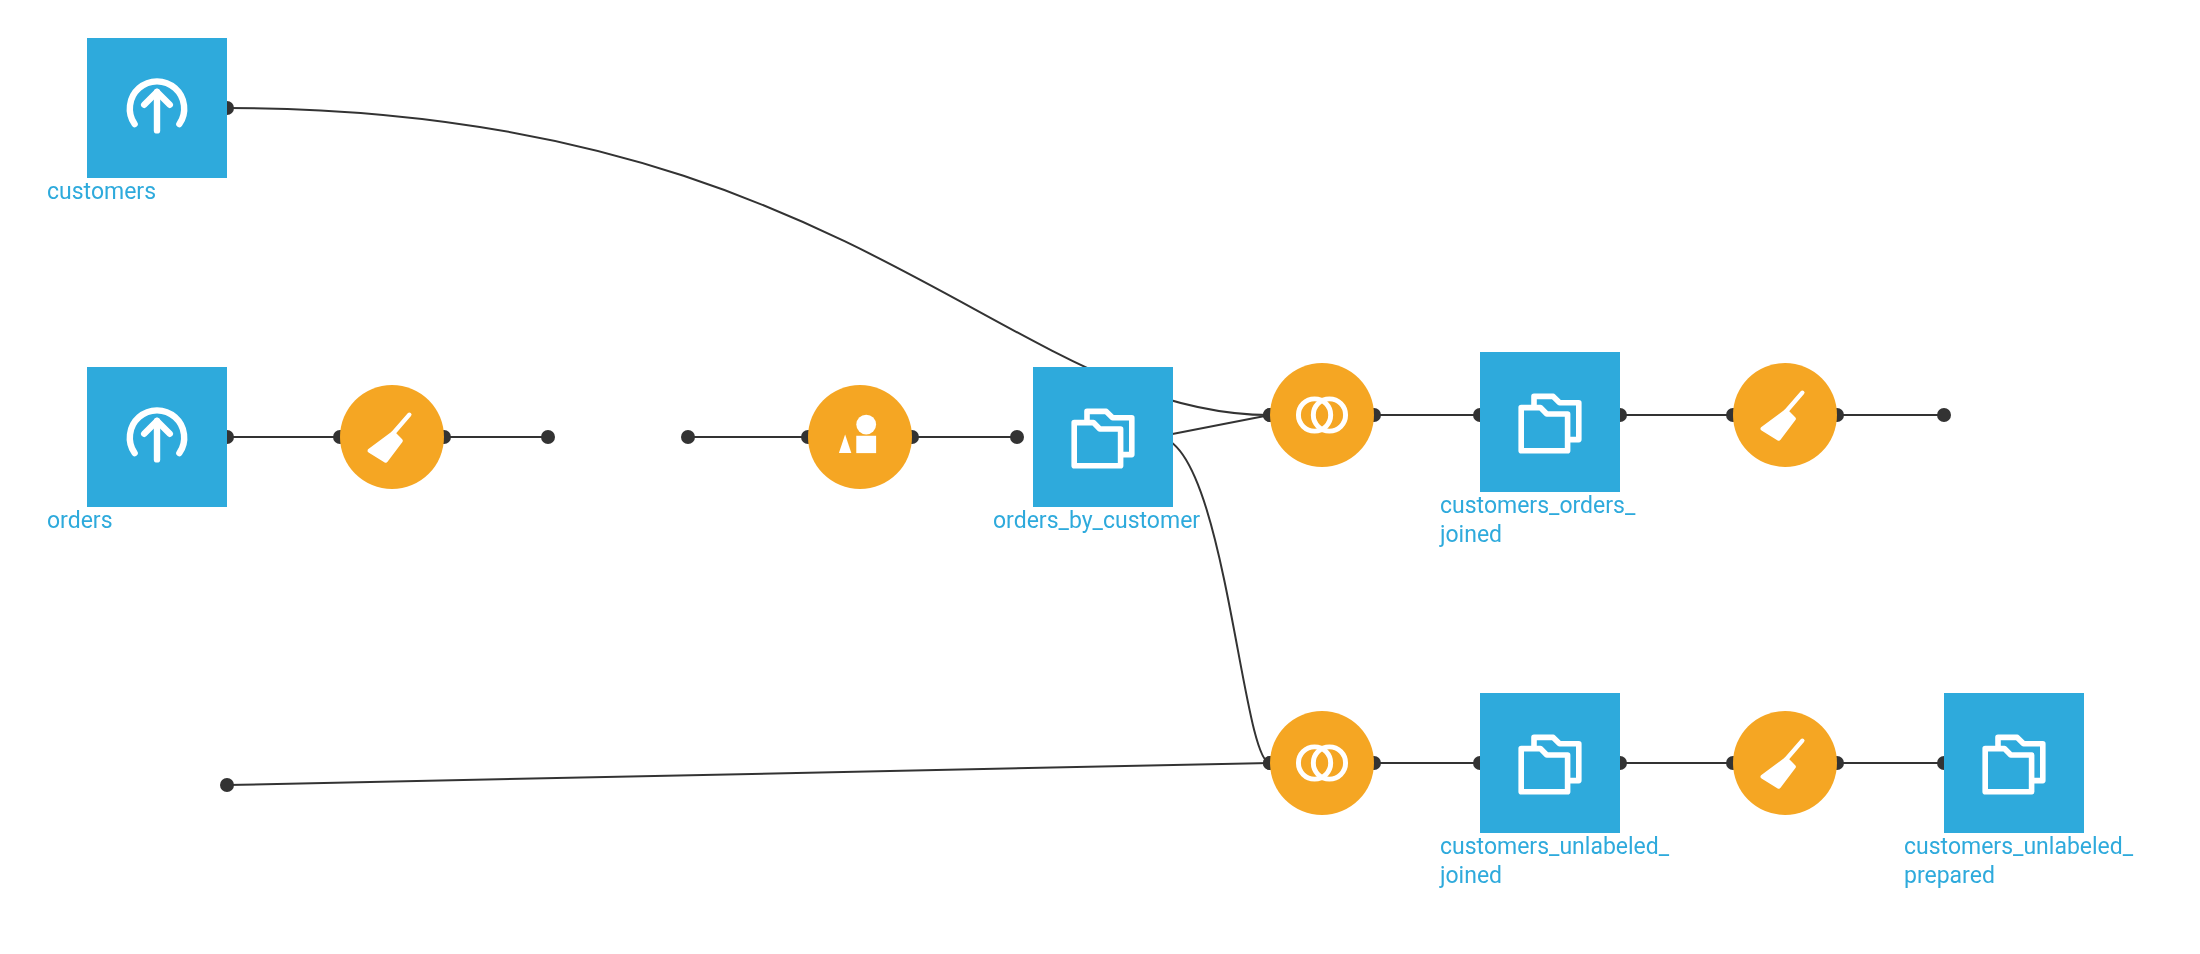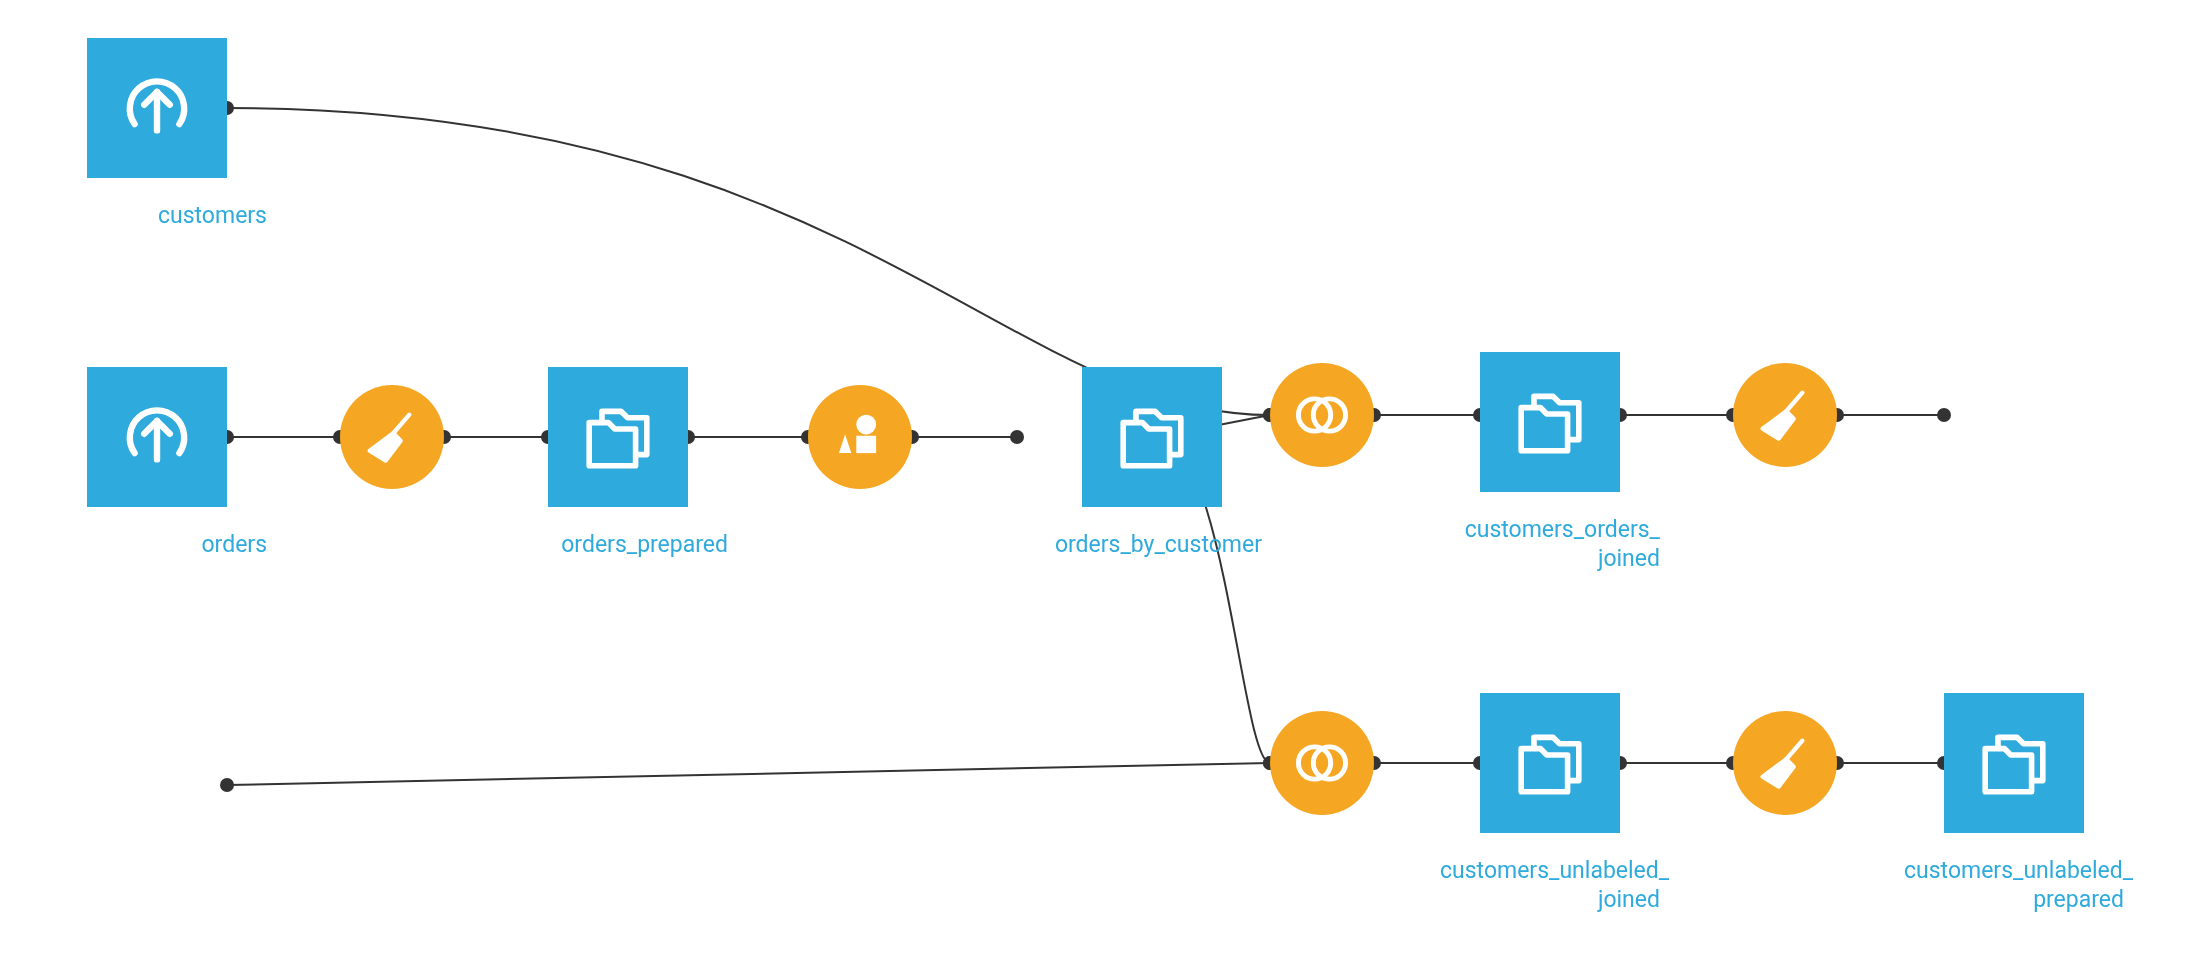--- a/index.html
+++ b/index.html
@@ -33,24 +33,24 @@
     background: #2eaadc;
     display: flex;
     align-items: center;
     justify-content: center;
   }
   .node .tile svg {
     width: 80px;
     height: 80px;
   }
   .node .label {
-    margin-top: 24px;
+    margin-top: 0;
     width: 220px;
     margin-left: -40px;
-    text-align: right;
+    text-align: left;
     color: #2eaadc;
     font-size: 23px;
     line-height: 1.25;
     white-space: pre-line;
   }
   .op {
     position: absolute;
     width: 104px;
     height: 104px;
     border-radius: 52px;
@@ -132,32 +132,21 @@
         <svg viewBox="0 0 100 100">
           <g fill="none" stroke="#ffffff" stroke-width="8" stroke-linecap="round" stroke-linejoin="round">
             <path d="M22 70 A34 34 0 1 1 78 70"></path>
             <line x1="50" y1="78" x2="50" y2="30"></line>
             <polyline points="34,46 50,30 66,46"></polyline>
           </g>
         </svg>
       </div>
     <div class="label">orders</div>
   </div>
-  <div class="node" id="n-orders_prepared" style="left: 548px; top: 367px;">
-    <div class="tile">
-        <svg viewBox="0 0 100 100">
-          <g fill="none" stroke="#ffffff" stroke-width="7" stroke-linecap="round" stroke-linejoin="round">
-            <path d="M30 18 L54 18 L62 26 L86 26 L86 72 L30 72 Z"></path>
-            <path d="M14 32 L38 32 L46 40 L72 40 L72 86 L14 86 Z" fill="#2eaadc"></path>
-          </g>
-        </svg>
-      </div>
-    <div class="label">orders_prepared</div>
-  </div>
-  <div class="node" id="n-orders_by_customer" style="left: 1042px; top: 367px; padding-left: 40px;">
+  <div class="node" id="n-orders_by_customer" style="left: 993px; top: 367px; padding-left: 40px;">
     <div class="tile">
         <svg viewBox="0 0 100 100">
           <g fill="none" stroke="#ffffff" stroke-width="7" stroke-linecap="round" stroke-linejoin="round">
             <path d="M30 18 L54 18 L62 26 L86 26 L86 72 L30 72 Z"></path>
             <path d="M14 32 L38 32 L46 40 L72 40 L72 86 L14 86 Z" fill="#2eaadc"></path>
           </g>
         </svg>
       </div>
     <div class="label">orders_by_customer</div>
   </div>

